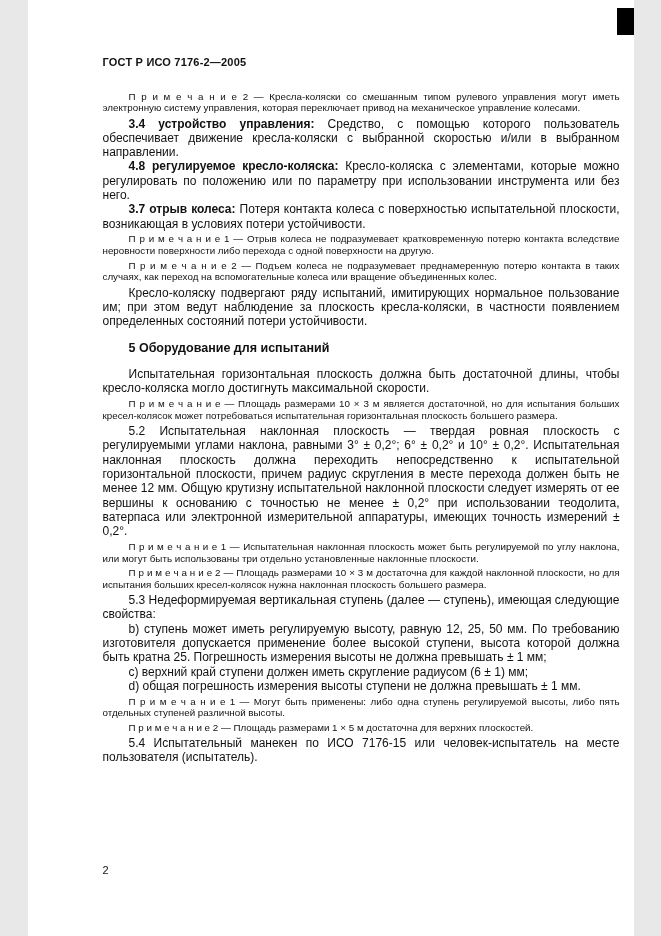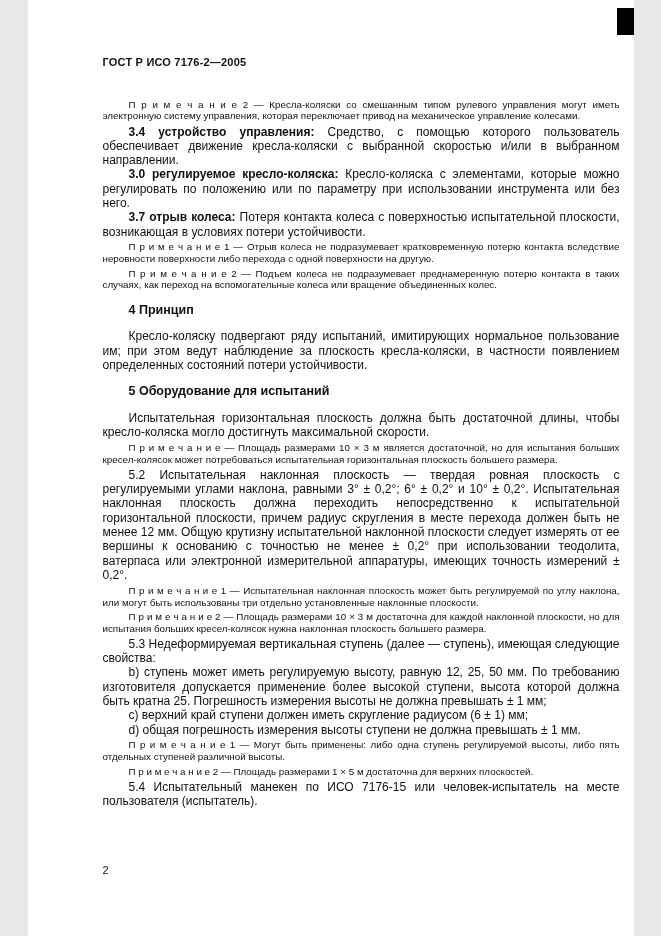--- a/index.html
+++ b/index.html
@@ -28,21 +28,21 @@
   .doc-header {
     position: absolute;
     top: 56px;
     left: 75px;
     font-size: 11px;
     font-weight: bold;
     letter-spacing: 0.2px;
   }
   .content {
     position: absolute;
-    top: 96px;
+    top: 88px;
     left: 75px;
     width: 517px;
     text-align: justify;
   }
   .content p {
     margin: 0;
     font-size: 12px;
     line-height: 14.3px;
     text-indent: 26px;
   }
@@ -69,25 +69,24 @@
 </style>
 </head>
 <body>
 
 <div class="page">
   <div class="corner-mark"></div>
   <div class="doc-header">ГОСТ Р ИСО 7176-2—2005</div>
   <div class="content">
       <p class="note">П р и м е ч а н и е  2 — Кресла-коляски со смешанным типом рулевого управления могут иметь электронную систему управления, которая переключает привод на механическое управление колесами.</p>
       <p class="body"><b>3.4 устройство управления:</b> Средство, с помощью которого пользователь обеспечивает движение кресла-коляски с выбранной скоростью и/или в выбранном направлении.</p>
-      <p class="body"><b>3.0 регулируемое кресло-коляска:</b> Кресло-коляска с элементами, которые можно регулировать по положению или по параметру при использовании инструмента или без него.</p>
+      <p class="body"><b>4.8 регулируемое кресло-коляска:</b> Кресло-коляска с элементами, которые можно регулировать по положению или по параметру при использовании инструмента или без него.</p>
       <p class="body"><b>3.7 отрыв колеса:</b> Потеря контакта колеса с поверхностью испытательной плоскости, возникающая в условиях потери устойчивости.</p>
       <p class="note">П р и м е ч а н и е  1 — Отрыв колеса не подразумевает кратковременную потерю контакта вследствие неровности поверхности либо перехода с одной поверхности на другую.</p>
       <p class="note">П р и м е ч а н и е  2 — Подъем колеса не подразумевает преднамеренную потерю контакта в таких случаях, как переход на вспомогательные колеса или вращение объединенных колес.</p>
-      <p class="heading">4 Принцип</p>
       <p class="body">Кресло-коляску подвергают ряду испытаний, имитирующих нормальное пользование им; при этом ведут наблюдение за плоскость кресла-коляски, в частности появлением определенных состояний потери устойчивости.</p>
       <p class="heading">5 Оборудование для испытаний</p>
       <p class="body">Испытательная горизонтальная плоскость должна быть достаточной длины, чтобы кресло-коляска могло достигнуть максимальной скорости.</p>
       <p class="note">П р и м е ч а н и е — Площадь размерами 10 × 3 м является достаточной, но для испытания больших кресел-колясок может потребоваться испытательная горизонтальная плоскость большего размера.</p>
       <p class="body">5.2 Испытательная наклонная плоскость — твердая ровная плоскость с регулируемыми углами наклона, равными 3° ± 0,2°; 6° ± 0,2° и 10° ± 0,2°. Испытательная наклонная плоскость должна переходить непосредственно к испытательной горизонтальной плоскости, причем радиус скругления в месте перехода должен быть не менее 12 мм. Общую крутизну испытательной наклонной плоскости следует измерять от ее вершины к основанию с точностью не менее ± 0,2° при использовании теодолита, ватерпаса или электронной измерительной аппаратуры, имеющих точность измерений ± 0,2°.</p>
       <p class="note">П р и м е ч а н и е  1 — Испытательная наклонная плоскость может быть регулируемой по углу наклона, или могут быть использованы три отдельно установленные наклонные плоскости.</p>
       <p class="note">П р и м е ч а н и е  2 — Площадь размерами 10 × 3 м достаточна для каждой наклонной плоскости, но для испытания больших кресел-колясок нужна наклонная плоскость большего размера.</p>
       <p class="body">5.3 Недеформируемая вертикальная ступень (далее — ступень), имеющая следующие свойства:</p>
       <p class="body">b) ступень может иметь регулируемую высоту, равную 12, 25, 50 мм. По требованию изготовителя допускается применение более высокой ступени, высота которой должна быть кратна 25. Погрешность измерения высоты не должна превышать ± 1 мм;</p>
       <p class="body">c) верхний край ступени должен иметь скругление радиусом (6 ± 1) мм;</p>

